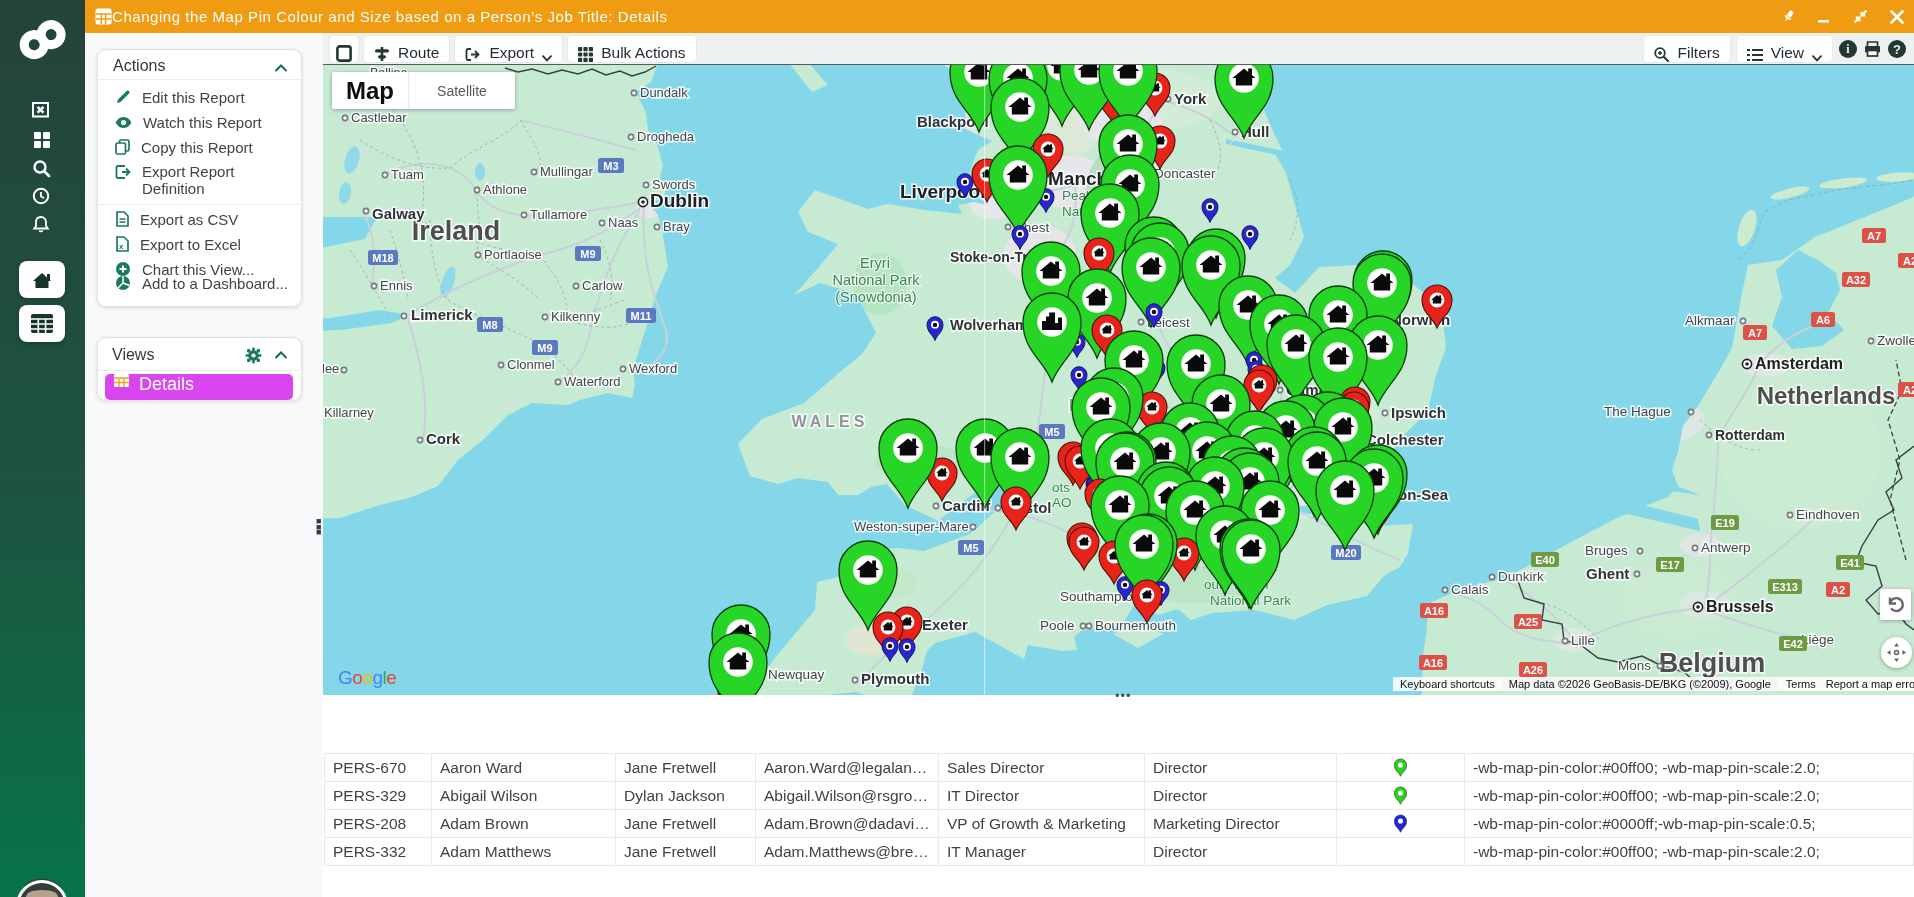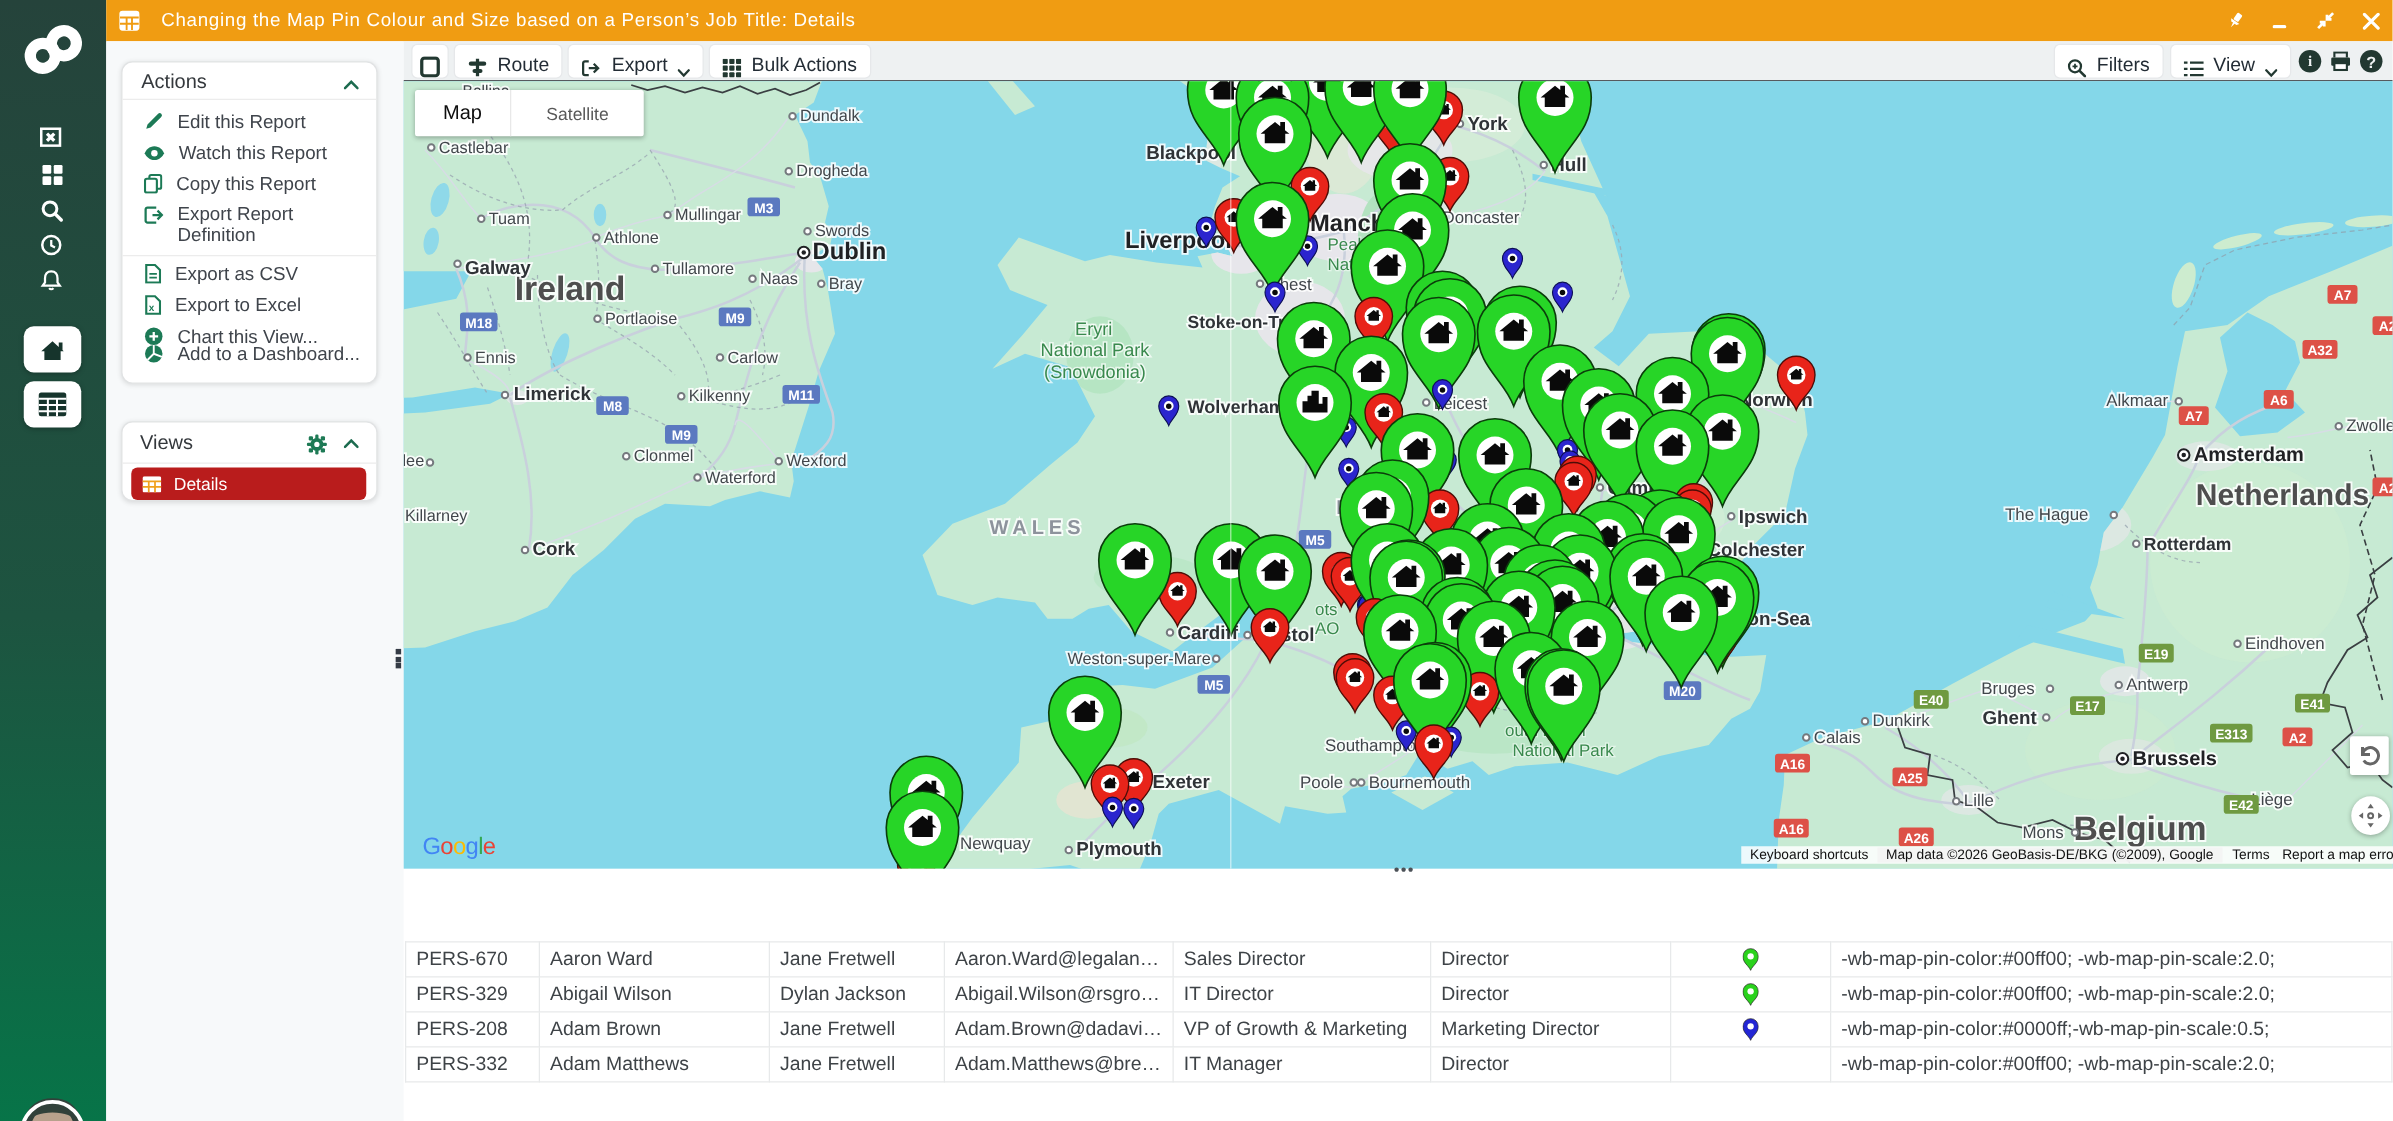--- a/index.html
+++ b/index.html
@@ -64,21 +64,21 @@
    <path d="M22,897 C26,886 33,882 42,882 C52,882 58,886 62,897" fill="none" stroke="#31413a" stroke-width="7"></path>
    <circle cx="42" cy="906" r="24.5" fill="none" stroke="#ffffff" stroke-width="3"></circle>
   </g>
  </svg>
 </div>
 <div id="topbar">
  <svg width="17" height="17" style="margin-left:10px" viewBox="0 0 17 17">
       <rect x="0.5" y="0.5" width="16" height="16" rx="2.5" fill="#fff"></rect>
       <path d="M1,6 H16 M6.3,6 V16 M10.6,6 V16 M1,11 H16" stroke="#f09c12" stroke-width="1.5"></path>
     </svg>
- <span style="margin-left:17px;font-size:15px;font-weight:500;letter-spacing:.55px">Changing the Map Pin Colour and Size based on a Person’s Job Title: Details</span>
+ <span style="font-size:15px;font-weight:500;letter-spacing:.55px">Changing the Map Pin Colour and Size based on a Person’s Job Title: Details</span>
  <div style="position:absolute;right:10px;top:0;height:33px;display:flex;align-items:center;gap:22px">
   <svg width="15" height="15" viewBox="0 0 15 15">
         <g transform="rotate(35 7.5 7.5)">
           <rect x="5.2" y="1" width="4.6" height="6.5" rx="1" fill="#fff"></rect>
           <path d="M3.5,8 H11.5 L10,10 H8.3 L7.5,14 L6.7,10 H5 Z" fill="#fff"></path>
         </g>
       </svg>
   <svg width="13" height="13" viewBox="0 0 13 13">
         <rect x="0" y="10" width="11" height="2.6" rx="1.2" fill="#fff"></rect>
       </svg>
@@ -153,21 +153,21 @@
                 <rect x="11.6" y="11.6" width="3.4" height="3.4" rx="1"></rect>
               </g>
               <circle cx="8.5" cy="8.5" r="2.1" fill="#fff"></circle>
             </g>
           </svg>
     <svg width="12" height="8" viewBox="0 0 12 8">
             <path d="M1,6.5 L6,1.5 L11,6.5" stroke="#1c6b4f" stroke-width="2" fill="none" stroke-linecap="round"></path>
           </svg>
    </span>
   </div>
-  <div style="margin:3px 8px 0 7px;height:26px;background:#b91c1c;border-radius:5px;display:flex;align-items:center;color:#fff;font-size:14px;font-weight:500">
+  <div style="margin:3px 8px 0 7px;height:26px;background:#d946ef;border-radius:5px;display:flex;align-items:flex-start;color:#fff;font-size:18px;font-weight:500">
    <svg width="15" height="13" style="margin:0 10px 0 9px" viewBox="0 0 15 13">
           <rect width="15" height="13" rx="1.5" fill="#fff"></rect>
           <path d="M0,4 H15 M5,4 V13 M10,4 V13 M0,8.5 H15" stroke="#f0a11d" stroke-width="1.4"></path>
         </svg>Details
   </div>
  </div>
  <div style="position:absolute;left:231px;top:486px;width:4px;color:#343b45;font-size:9px;line-height:5.5px">■<br>■<br>■</div>
 </div>
 <div id="toolbar">
  <div style="position:absolute;left:7px;top:3px;display:flex;gap:6px">
@@ -688,21 +688,21 @@
     <use href="#rpin" x="907" y="650"></use>
     <use href="#rpin" x="888" y="655"></use>
     <use href="#bpin" x="890" y="661.5"></use>
     <use href="#bpin" x="907" y="662.5"></use>
     <use href="#gpin" x="741" y="694"></use>
     <use href="#rpin" x="733" y="719"></use>
     <use href="#gpin" x="738" y="722"></use>
     <rect x="984" y="65" width="1.2" height="630" fill="#ffffff" opacity="0.5"></rect>
   </svg>
 <div class="gbtn" style="left:332px;top:72px;width:183px;height:37px;display:flex">
- <span style="width:76px;display:flex;align-items:center;justify-content:center;font-weight:normal;color:#0e0e0e;font-size:16px">Map</span>
+ <span style="width:76px;display:flex;align-items:center;justify-content:center;font-weight:bold;color:#0e0e0e;font-size:24px">Map</span>
  <span style="width:107px;display:flex;align-items:center;justify-content:center;color:#585858;border-left:1px solid #e8e8e8;font-size:14px">Satellite</span>
 </div>
 <div class="gbtn" style="left:1880px;top:589px;width:31px;height:31px;display:flex;align-items:center;justify-content:center">
  <svg width="19" height="19" viewBox="0 0 19 19">
       <path d="M4,8 A6.5,6.5 0 1 1 5,13.4" fill="none" stroke="#666" stroke-width="2.4"></path>
       <path d="M4,2.5 V8.5 H10" fill="none" stroke="#666" stroke-width="2.4"></path>
     </svg>
 </div>
 <div class="gbtn" style="left:1881px;top:637px;width:31px;height:31px;border-radius:50%;display:flex;align-items:center;justify-content:center">
  <svg width="21" height="21" viewBox="0 0 21 21">

